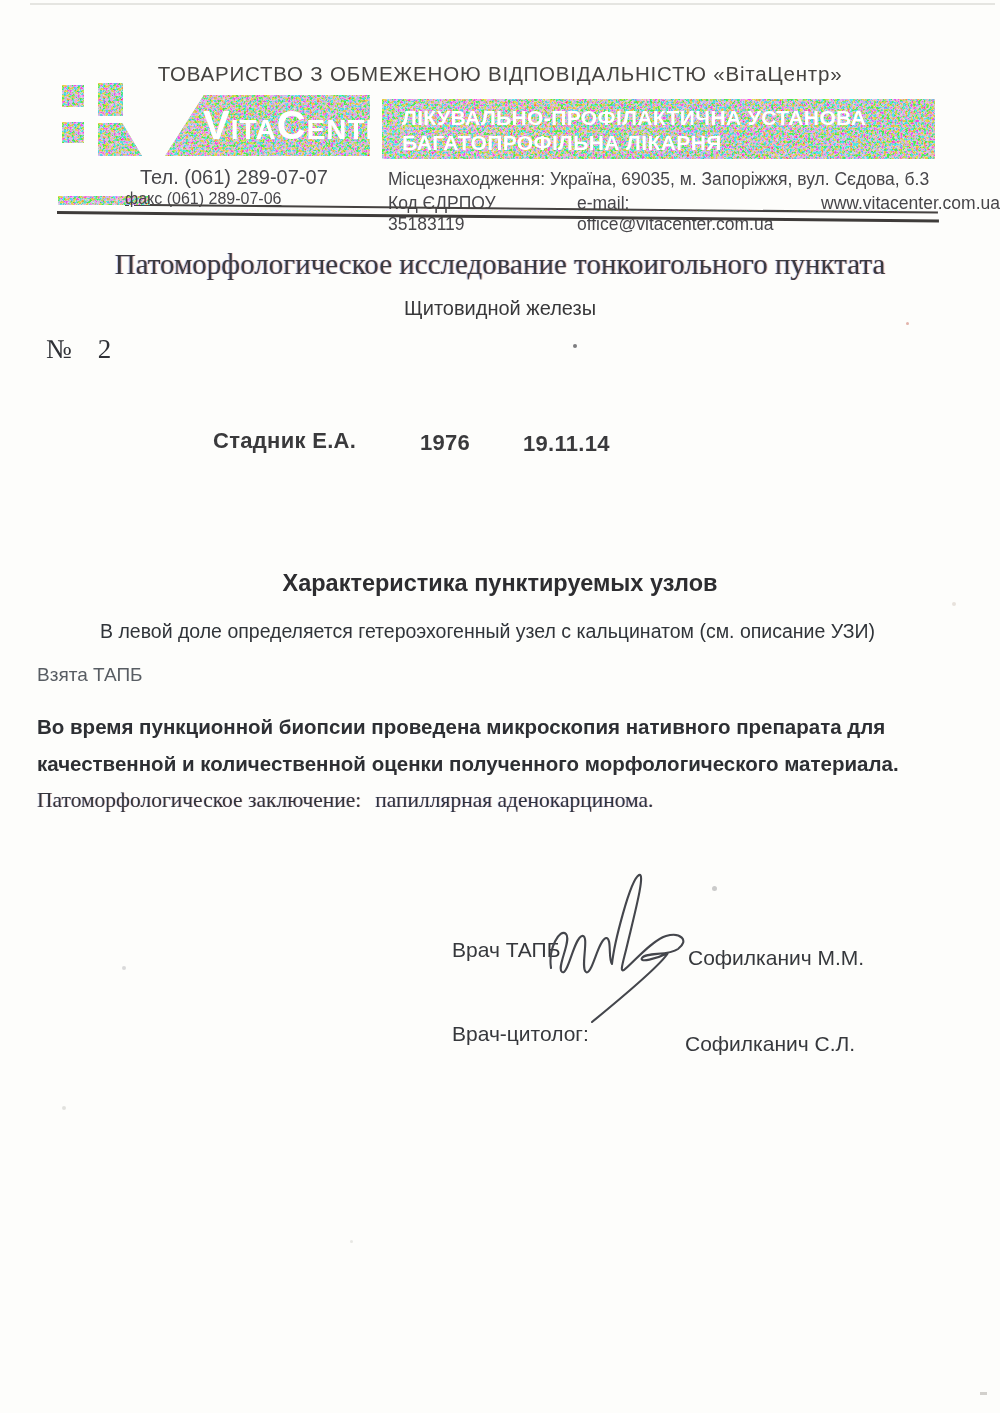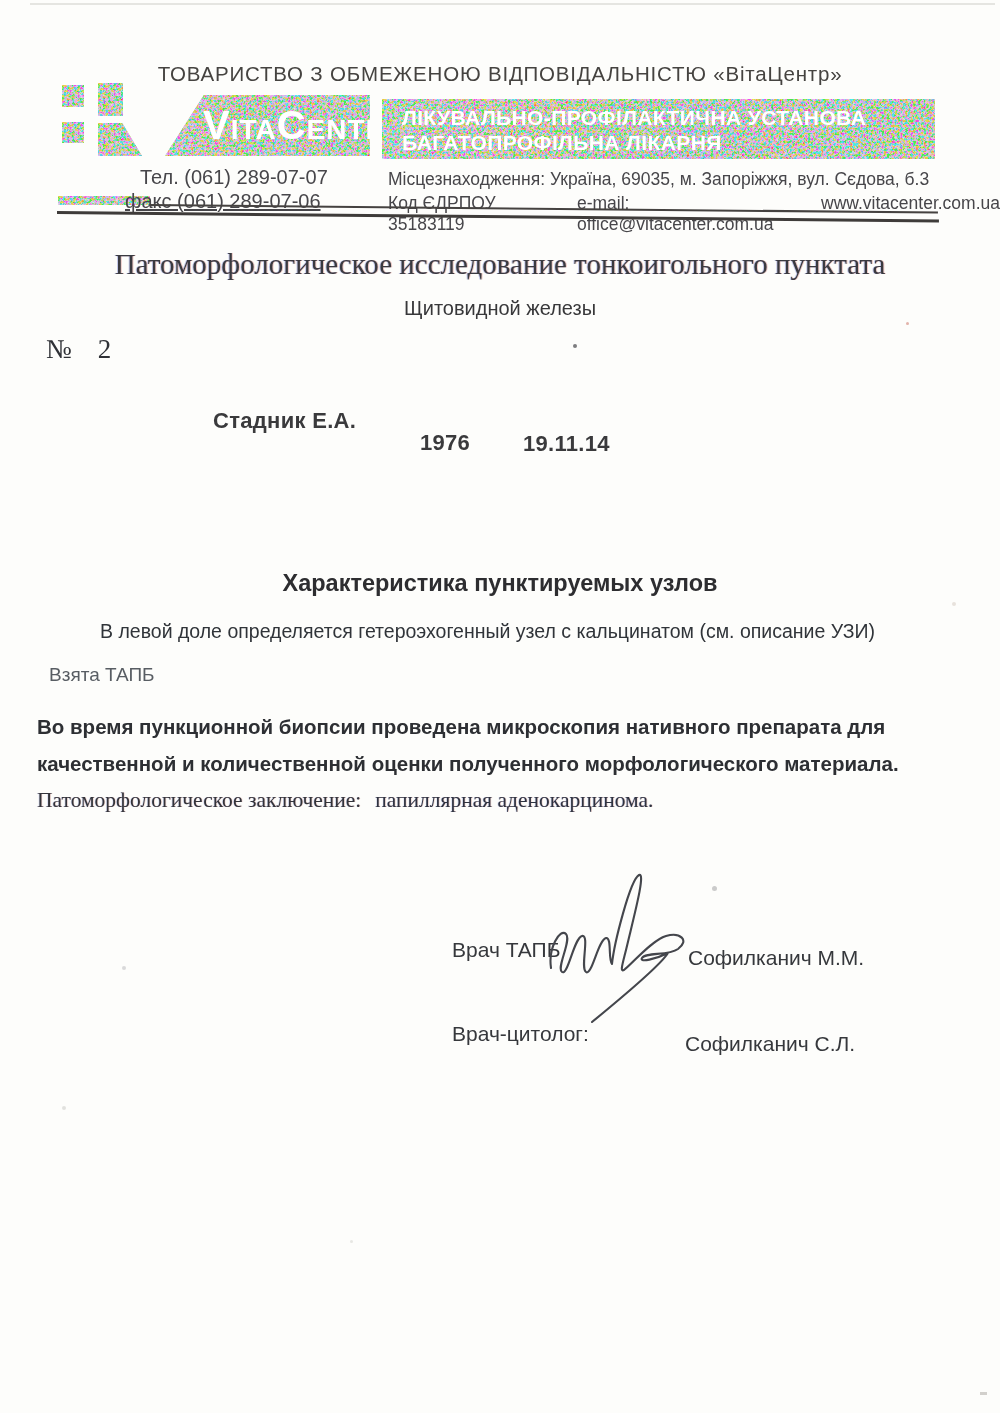--- a/index.html
+++ b/index.html
@@ -46,41 +46,41 @@
     font-variant:small-caps;font-weight:700;font-size:40px;letter-spacing:1px;color:#ffffff;
   }
   .logo-bottom-bar{left:0;top:114px;width:92px;height:9px;}
   .clinic-banner{left:382px;top:99px;width:553px;height:60px;}
   .clinic-banner .banner-lines{position:relative;padding:6px 0 0 20px;}
   .clinic-banner .banner-line{
     font-weight:700;font-size:21px;line-height:25px;letter-spacing:.4px;color:#ffffff;
   }
   .contact{color:#47464a;}
   .contact-phone{left:140px;top:166px;font-size:20px;}
-  .contact-fax{left:125px;top:190px;font-size:20px;text-decoration:underline;}
+  .contact-fax{left:125px;top:190px;font-size:16px;text-decoration:underline;}
   .contact-address{left:388px;top:169px;font-size:17.5px;}
   .contact-row2{left:388px;top:193px;font-size:17.5px;display:flex;gap:28px;}
   .divider-short{left:150px;top:204px;width:788px;height:2px;background:#454240;transform:rotate(.55deg);transform-origin:left center;}
   .divider-long{left:57px;top:211px;width:882px;height:2.5px;background:#3f3c3a;transform:rotate(.55deg);transform-origin:left center;}
 
   
   .report-title{
     top:248px;font-family:"Liberation Serif",serif;font-size:29px;color:#3a3a40;
     text-shadow:1px 0 0 rgba(190,60,50,.28), -1px 0 0 rgba(50,70,190,.28);
   }
   .report-subtitle{top:297px;font-size:20px;font-weight:500;color:#38383a;}
   .number-row{left:46px;top:334px;font-family:"Liberation Serif",serif;font-size:27px;color:#2f3136;}
   .number-row .num-val{margin-left:26px;}
-  .patient-name{left:213px;top:408px;}
+  .patient-name{left:213px;top:428px;}
   .patient-year{left:420px;top:430px;}
   .patient-date{left:523px;top:431px;}
   .patient{font-size:22px;font-weight:600;color:#3a3a3c;letter-spacing:.3px;}
   .section-title{top:570px;font-size:23.5px;font-weight:700;color:#2d2d30;}
   .finding{left:100px;top:620px;font-size:19.5px;color:#303439;}
-  .sample-note{left:37px;top:664px;font-size:19px;color:#585d63;margin-left:12px;}
+  .sample-note{left:37px;top:664px;font-size:19px;color:#585d63;}
   .procedure{left:37px;top:708px;width:928px;font-size:20.5px;font-weight:600;line-height:37px;color:#2d2f33;}
   .conclusion{left:37px;top:788px;font-family:"Liberation Serif",serif;font-size:21.5px;color:#33343a;
     text-shadow:.7px 0 0 rgba(190,60,50,.2), -.7px 0 0 rgba(50,70,190,.2);}
   .conclusion .conclusion-value{margin-left:14px;color:#2f3340;}
 
   
   .sig-label{font-size:21px;color:#36383c;}
   .sig1-role{left:452px;top:938px;}
   .sig1-name{left:688px;top:946px;}
   .sig2-role{left:452px;top:1022px;}

